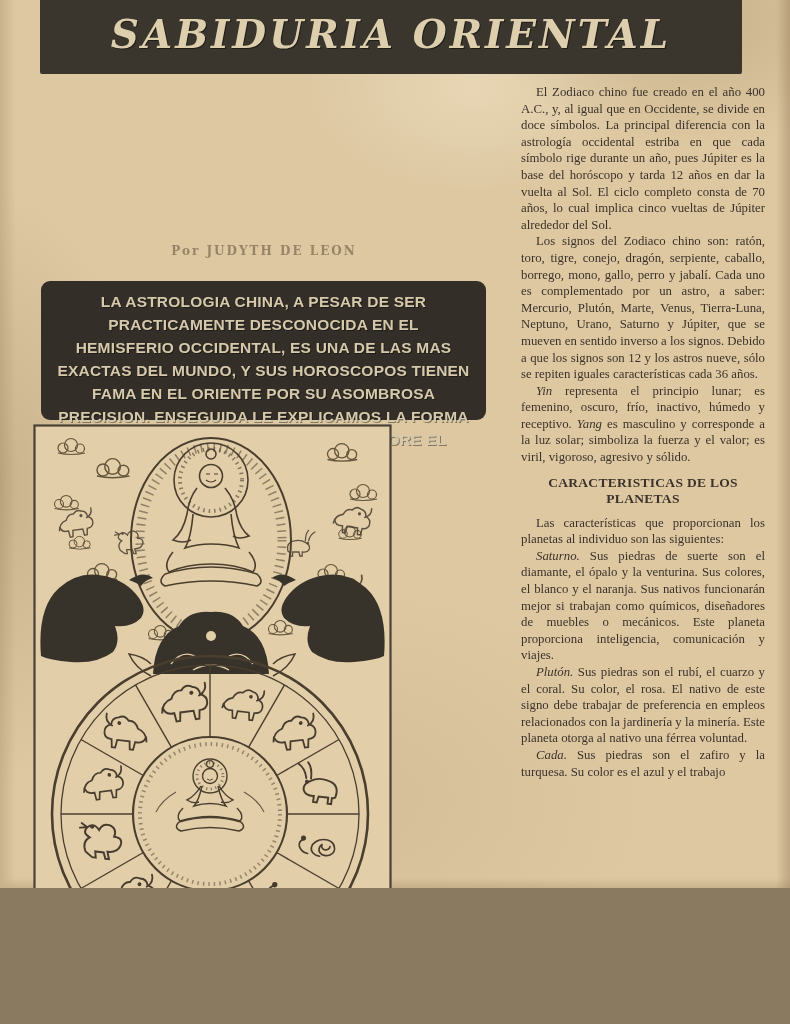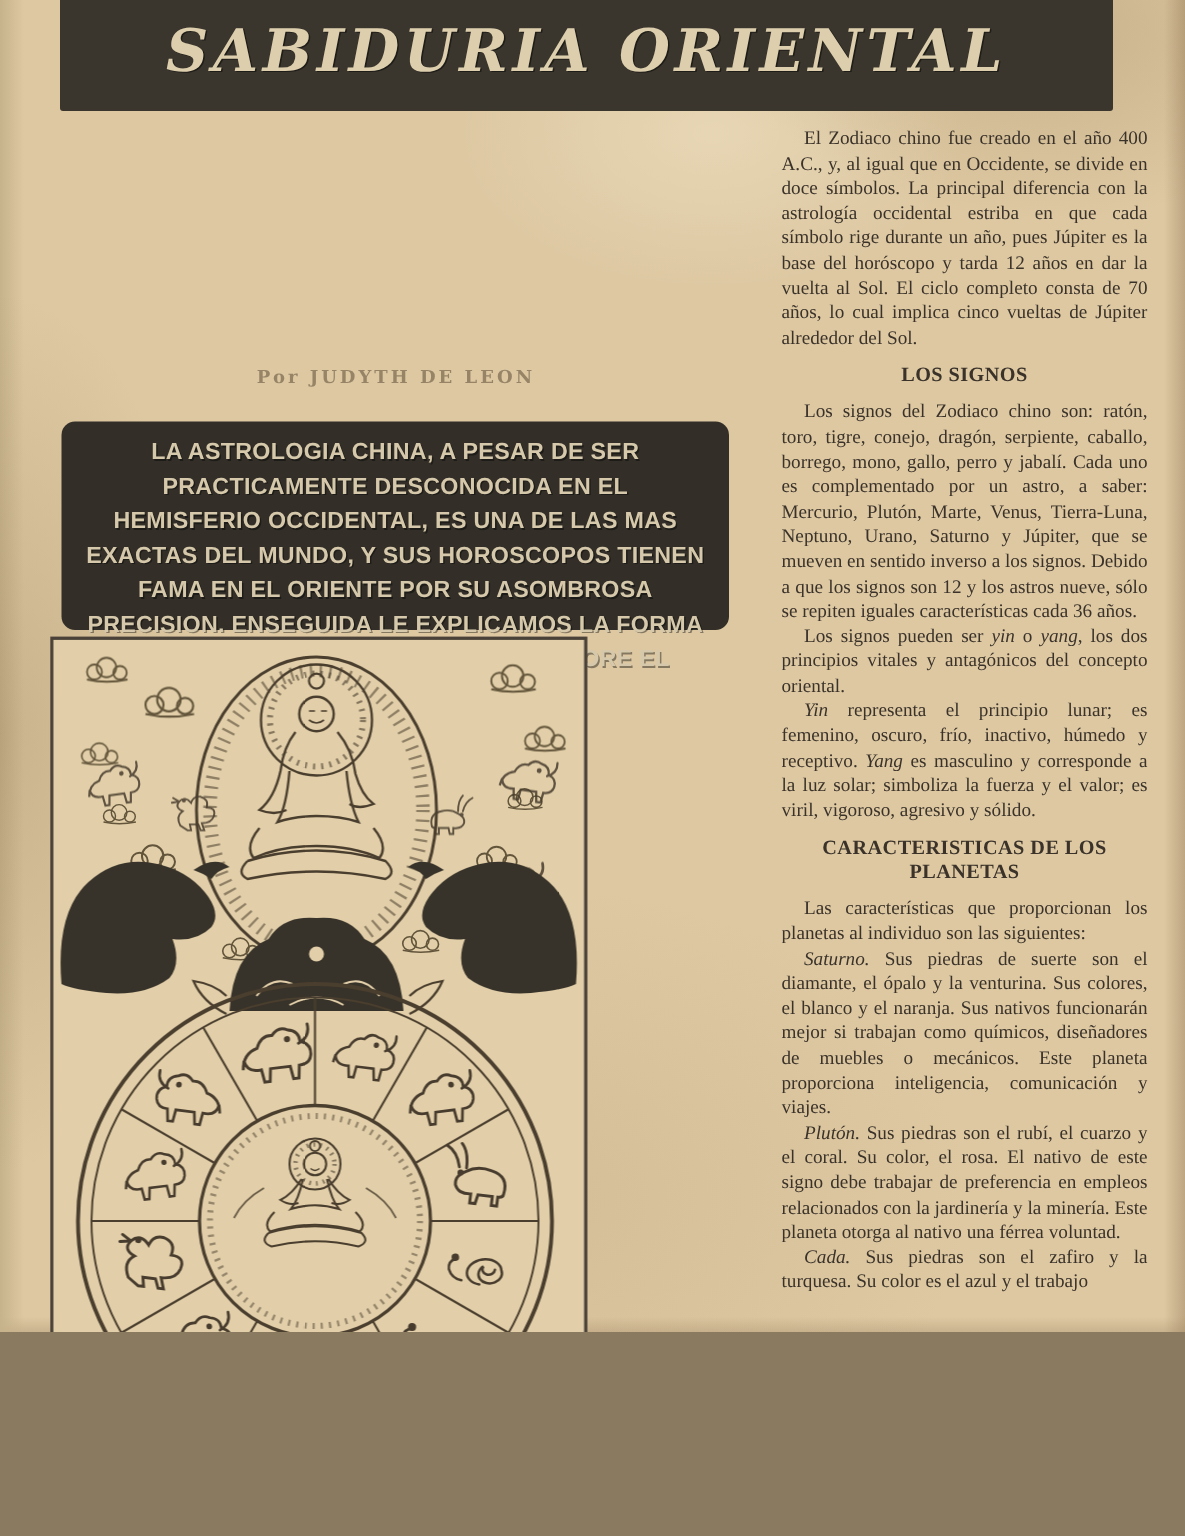--- a/index.html
+++ b/index.html
@@ -239,23 +239,21 @@
   </div>
 
   <div id="caption" class="abs">Ilustración
 de Luis Chávez
 Peón sobre el
 antiguo Zodiaco
 chino.</div>
 
   <div id="col" class="abs">
       <p><span>El Zodiaco chino fue creado en el año 400 A.C., y, al igual que en Occidente, se divide en doce símbolos. La principal diferencia con la astrología occidental estriba en que cada símbolo rige durante un año, pues Júpiter es la base del horóscopo y tarda 12 años en dar la vuelta al Sol. El ciclo completo consta de 70 años, lo cual implica cinco vueltas de Júpiter alrededor del Sol.</span></p>
-      <div class="col-h">LOS SIGNOS</div>
       <p><span>Los signos del Zodiaco chino son: ratón, toro, tigre, conejo, dragón, serpiente, caballo, borrego, mono, gallo, perro y jabalí. Cada uno es complementado por un astro, a saber: Mercurio, Plutón, Marte, Venus, Tierra-Luna, Neptuno, Urano, Saturno y Júpiter, que se mueven en sentido inverso a los signos. Debido a que los signos son 12 y los astros nueve, sólo se repiten iguales características cada 36 años.</span></p>
-      <p><span>Los signos pueden ser </span><span class="it">yin</span><span> o </span><span class="it">yang</span><span>, los dos principios vitales y antagónicos del concepto oriental.</span></p>
       <p><span class="it">Yin</span><span> representa el principio lunar; es femenino, oscuro, frío, inactivo, húmedo y receptivo. </span><span class="it">Yang</span><span> es masculino y corresponde a la luz solar; simboliza la fuerza y el valor; es viril, vigoroso, agresivo y sólido.</span></p>
       <div class="col-h">CARACTERISTICAS DE LOS PLANETAS</div>
       <p><span>Las características que proporcionan los planetas al individuo son las siguientes:</span></p>
       <p><span class="it">Saturno.</span><span> Sus piedras de suerte son el diamante, el ópalo y la venturina. Sus colores, el blanco y el naranja. Sus nativos funcionarán mejor si trabajan como químicos, diseñadores de muebles o mecánicos. Este planeta proporciona inteligencia, comunicación y viajes.</span></p>
       <p><span class="it">Plutón.</span><span> Sus piedras son el rubí, el cuarzo y el coral. Su color, el rosa. El nativo de este signo debe trabajar de preferencia en empleos relacionados con la jardinería y la minería. Este planeta otorga al nativo una férrea voluntad.</span></p>
       <p><span class="it">Cada.</span><span> Sus piedras son el zafiro y la turquesa. Su color es el azul y el trabajo</span></p>
     </div>
 
 </div>
 

